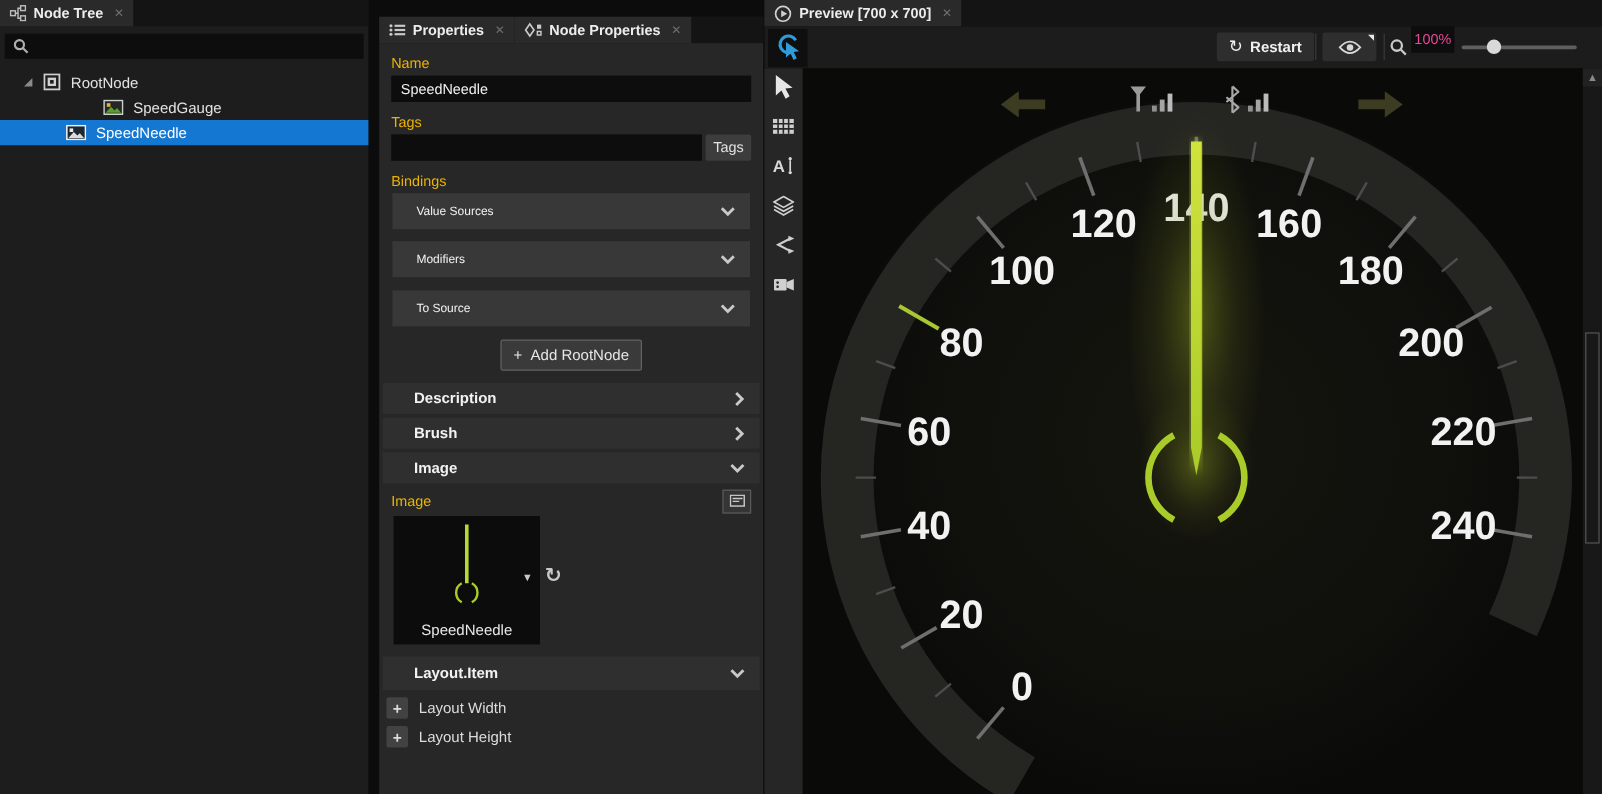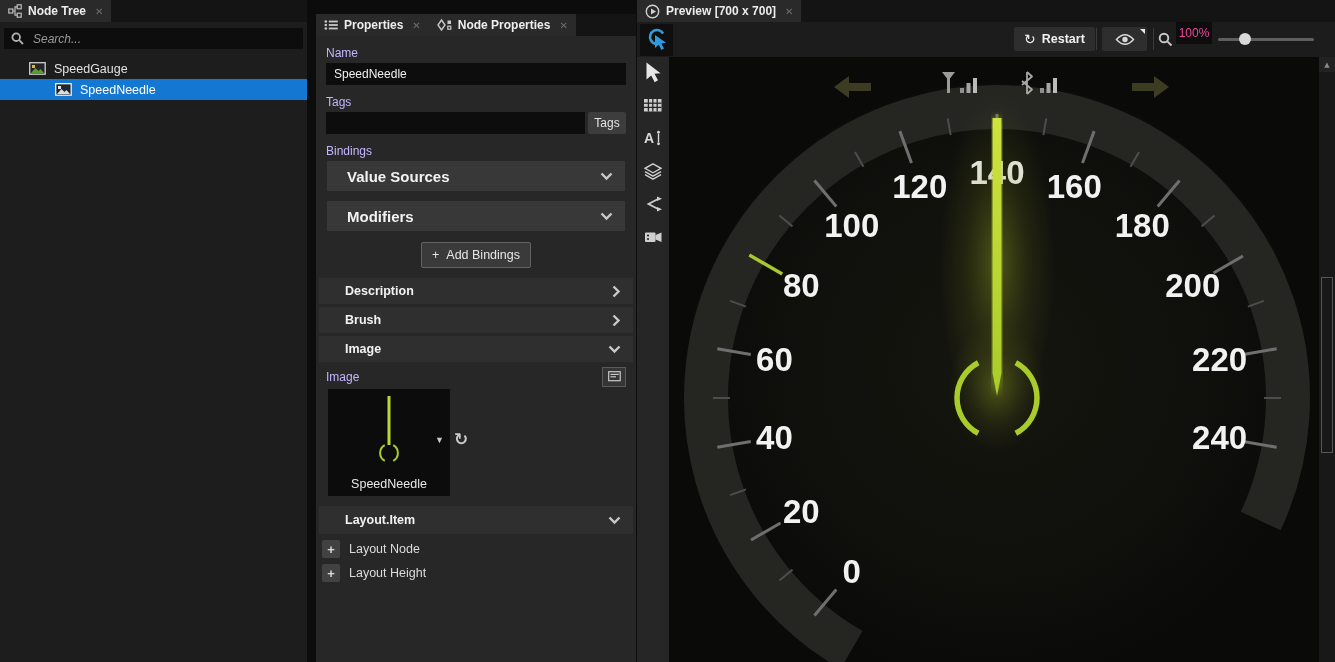--- a/index.html
+++ b/index.html
@@ -26,22 +26,22 @@
   .tree-row{height:21px;display:flex;align-items:center;gap:8px;font-size:12.5px;color:#e2e2e2;}
   .tree-row.selected{background:#1478d2;color:#fff;}
   .twisty{width:0;height:0;border-bottom:7px solid #8a8a8a;border-left:7px solid transparent;
           flex:0 0 auto;margin-right:1px;}
 
   
   .sec-head{margin:6px 3px 0;height:26px;background:#2f2f2f;display:flex;align-items:center;
             justify-content:space-between;padding:0 12px 0 26px;color:#f2f2f2;font-weight:700;font-size:12.5px;}
   .sec-head.tight{margin-top:3px;text-align:center;}
   .sub-head{margin:3px 11px 0;height:30px;background:#383838;display:flex;align-items:center;
-            justify-content:space-between;padding:0 12px 0 20px;color:#f2f2f2;font-weight:700;font-size:15px;}
-  .field-label{margin:10px 0 0 10px;font-size:12px;color:#c4b5fd;height:14px;}
+            justify-content:space-between;padding:0 12px 0 20px;color:#f2f2f2;font-weight:400;font-size:10px;}
+  .field-label{margin:10px 0 0 10px;font-size:12px;color:#eab308;height:14px;}
   .text-input{display:block;margin:3px 10px 0;height:22px;background:#0d0d0d;border:0;outline:0;
               color:#f0f0f0;font-size:12px;padding:0 8px;width:calc(100% - 20px);box-sizing:border-box;
               font-family:"Liberation Sans",sans-serif;}
   .tags-row{display:flex;margin:3px 10px 0;gap:3px;}
   .tags-row input{flex:1;height:22px;background:#0d0d0d;border:0;outline:0;color:#f0f0f0;padding:0 8px;}
   .tags-btn{width:38px;height:22px;background:#3d3d3d;color:#e3e3e3;font-size:12px;border-radius:2px;
             display:flex;align-items:center;justify-content:center;}
   .add-binding{margin:11px auto 0;height:24px;padding:0 10px;background:#3a3a3a;border:1px solid #636363;
                border-radius:2px;color:#e6e6e6;font-size:12.5px;display:flex;align-items:center;gap:7px;width:fit-content;}
   .img-label-row{display:flex;align-items:center;justify-content:space-between;margin:5px 10px 0;height:19px;}
@@ -104,24 +104,31 @@
         </svg>
         <span>Node Tree</span>
         <span class="close">✕</span>
       </div>
     </div>
     <div class="search-box">
       <svg width="13" height="13">
         <circle cx="5.2" cy="5.2" r="3.8" fill="none" stroke="#b0b0b0" stroke-width="1.8"></circle>
         <line x1="8.2" y1="8.2" x2="12" y2="12" stroke="#b0b0b0" stroke-width="1.8"></line>
       </svg>
-      <input placeholder="Search..." style="">
     </div>
     <div class="tree">
-      <div class="tree-row" style="padding-left:29px">
+      <div class="tree-row" style="padding-left:20px">
+        <span class="twisty"></span>
+        <svg width="15" height="15">
+          <rect x="1" y="1" width="12.5" height="12.5" fill="none" stroke="#cfcfcf" stroke-width="1.5"></rect>
+          <rect x="4.7" y="4.7" width="5" height="5" fill="none" stroke="#cfcfcf" stroke-width="2"></rect>
+        </svg>
+        <span>RootNode</span>
+      </div>
+      <div class="tree-row" style="padding-left:86px">
         <svg width="17" height="13">
           <rect x="0.7" y="0.7" width="15.5" height="11.5" fill="#262626" stroke="#cfcfcf" stroke-width="1.3"></rect>
           <rect x="3" y="3" width="3" height="3" fill="#ddb92a"></rect>
           <polygon points="2,11 6.5,6 9.5,9 11.5,7 15,11" fill="#5a9e33"></polygon>
         </svg>
         <span>SpeedGauge</span>
       </div>
       <div class="tree-row selected" style="padding-left:55px">
         <svg width="17" height="13">
           <rect x="0.7" y="0.7" width="15.5" height="11.5" fill="#1c2733" stroke="#f0f0f0" stroke-width="1.3"></rect>
@@ -174,23 +181,29 @@
       <svg width="13" height="9">
         <path d="M1.5,1.5 L6.5,6.5 L11.5,1.5" fill="none" stroke="#c9c9c9" stroke-width="2.4"></path>
       </svg>
     </div>
     <div class="sub-head" style="margin-top:10px">
       <span>Modifiers</span>
       <svg width="13" height="9">
         <path d="M1.5,1.5 L6.5,6.5 L11.5,1.5" fill="none" stroke="#c9c9c9" stroke-width="2.4"></path>
       </svg>
     </div>
+    <div class="sub-head" style="margin-top:11px">
+      <span>To Source</span>
+      <svg width="13" height="9">
+        <path d="M1.5,1.5 L6.5,6.5 L11.5,1.5" fill="none" stroke="#c9c9c9" stroke-width="2.4"></path>
+      </svg>
+    </div>
     <div class="add-binding">
       <span>+</span>
-      <span>Add Bindings</span>
+      <span>Add RootNode</span>
     </div>
 
     <div class="sec-head" style="margin-top:10px">
       <span>Description</span>
       <svg width="9" height="13">
         <path d="M1.5,1.5 L6.5,6.5 L1.5,11.5" fill="none" stroke="#c9c9c9" stroke-width="2.4"></path>
       </svg>
     </div>
     <div class="sec-head tight">
       <span>Brush</span>
@@ -237,21 +250,21 @@
     </div>
 
     <div class="sec-head" style="margin-top:10px;height:28px">
       <span>Layout.Item</span>
       <svg width="13" height="9">
         <path d="M1.5,1.5 L6.5,6.5 L11.5,1.5" fill="none" stroke="#c9c9c9" stroke-width="2.4"></path>
       </svg>
     </div>
     <div class="layout-row">
       <div class="plus-box">+</div>
-      <span>Layout Node</span>
+      <span>Layout Width</span>
     </div>
     <div class="layout-row">
       <div class="plus-box">+</div>
       <span>Layout Height</span>
     </div>
   </div>
 
   <div class="panel" id="right-panel">
     <div class="tabbar">
       <div class="tab">

